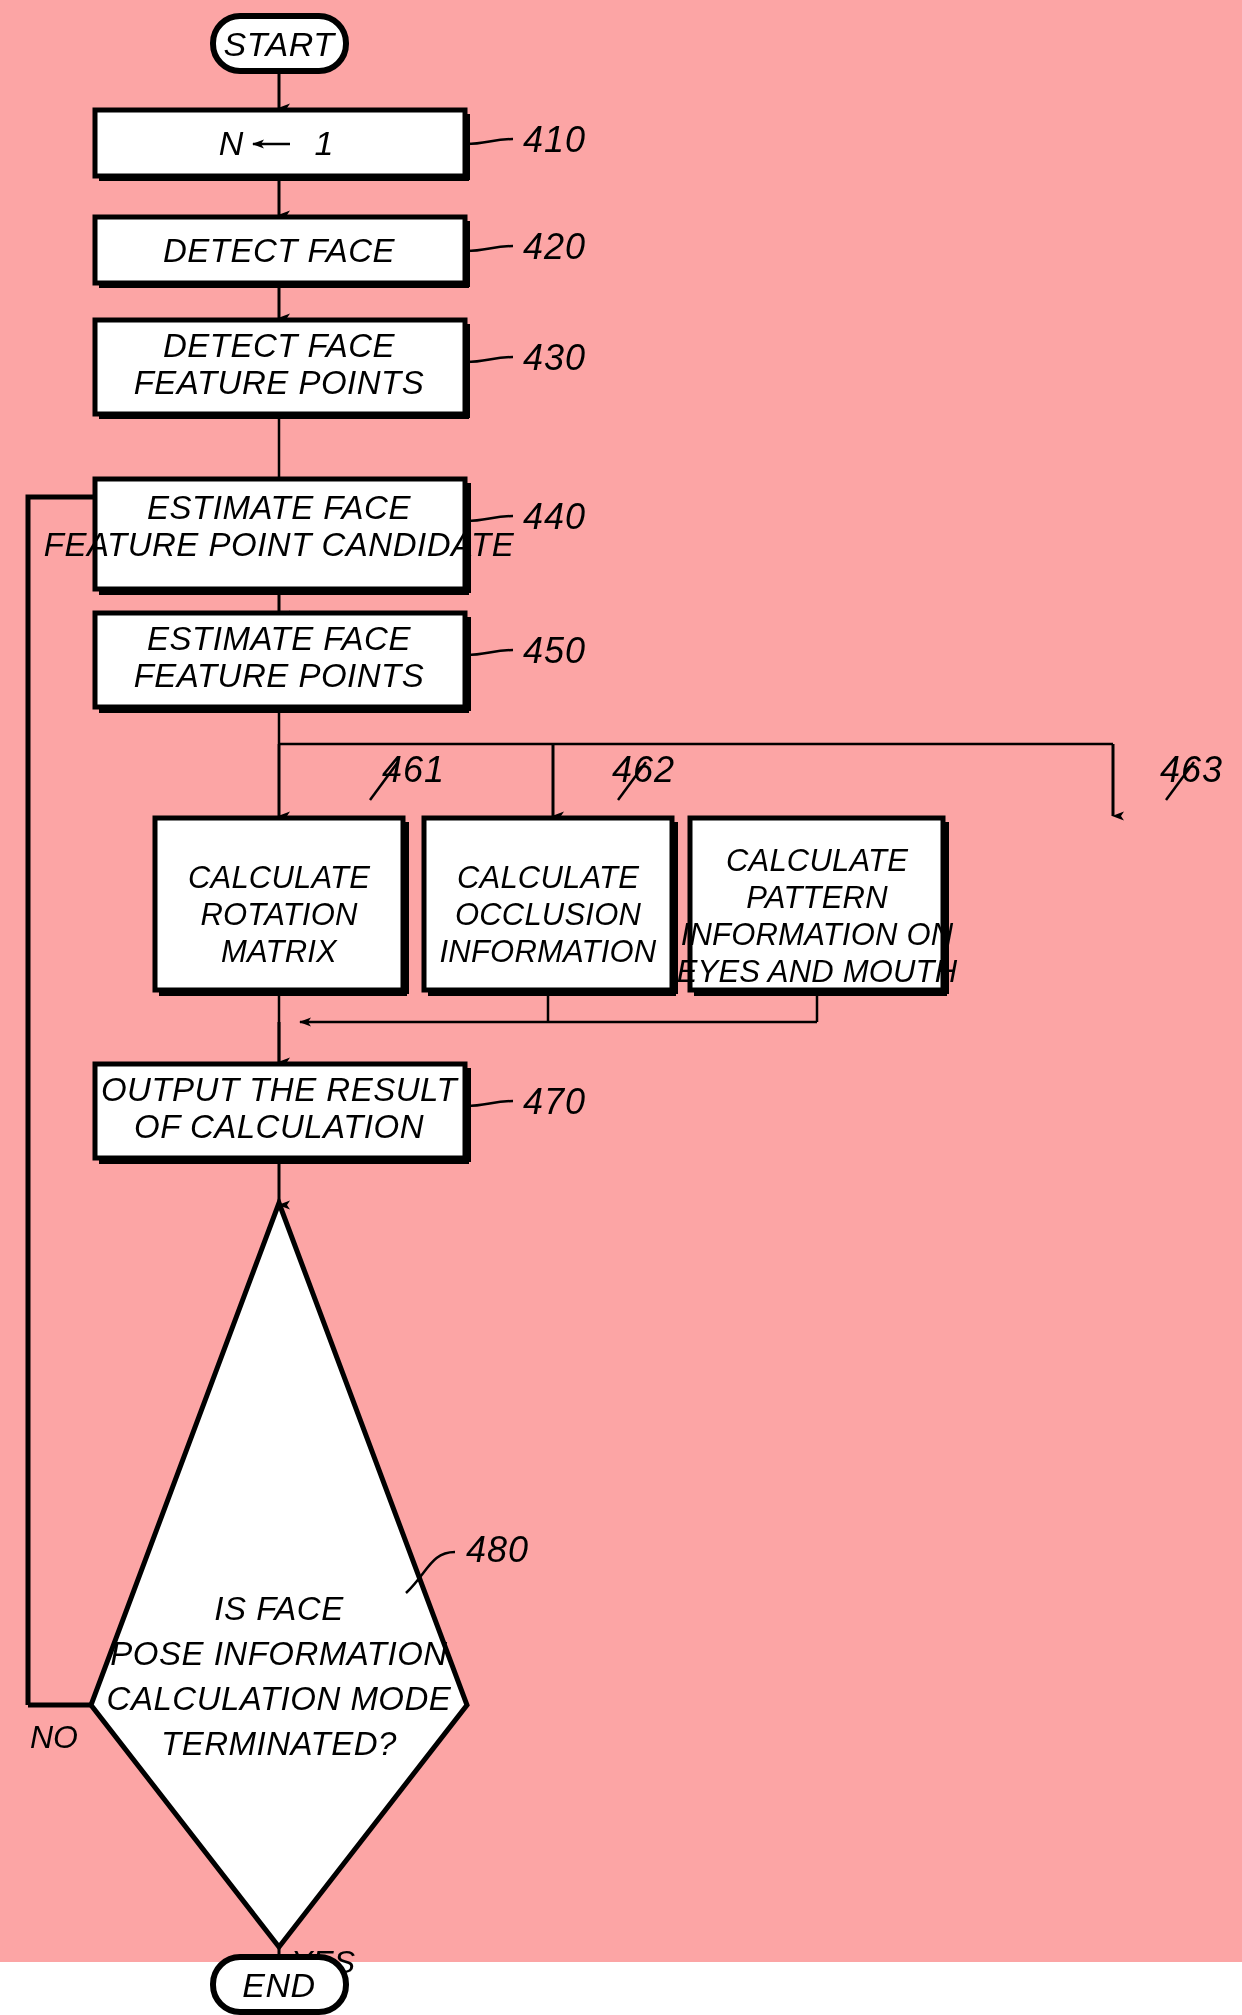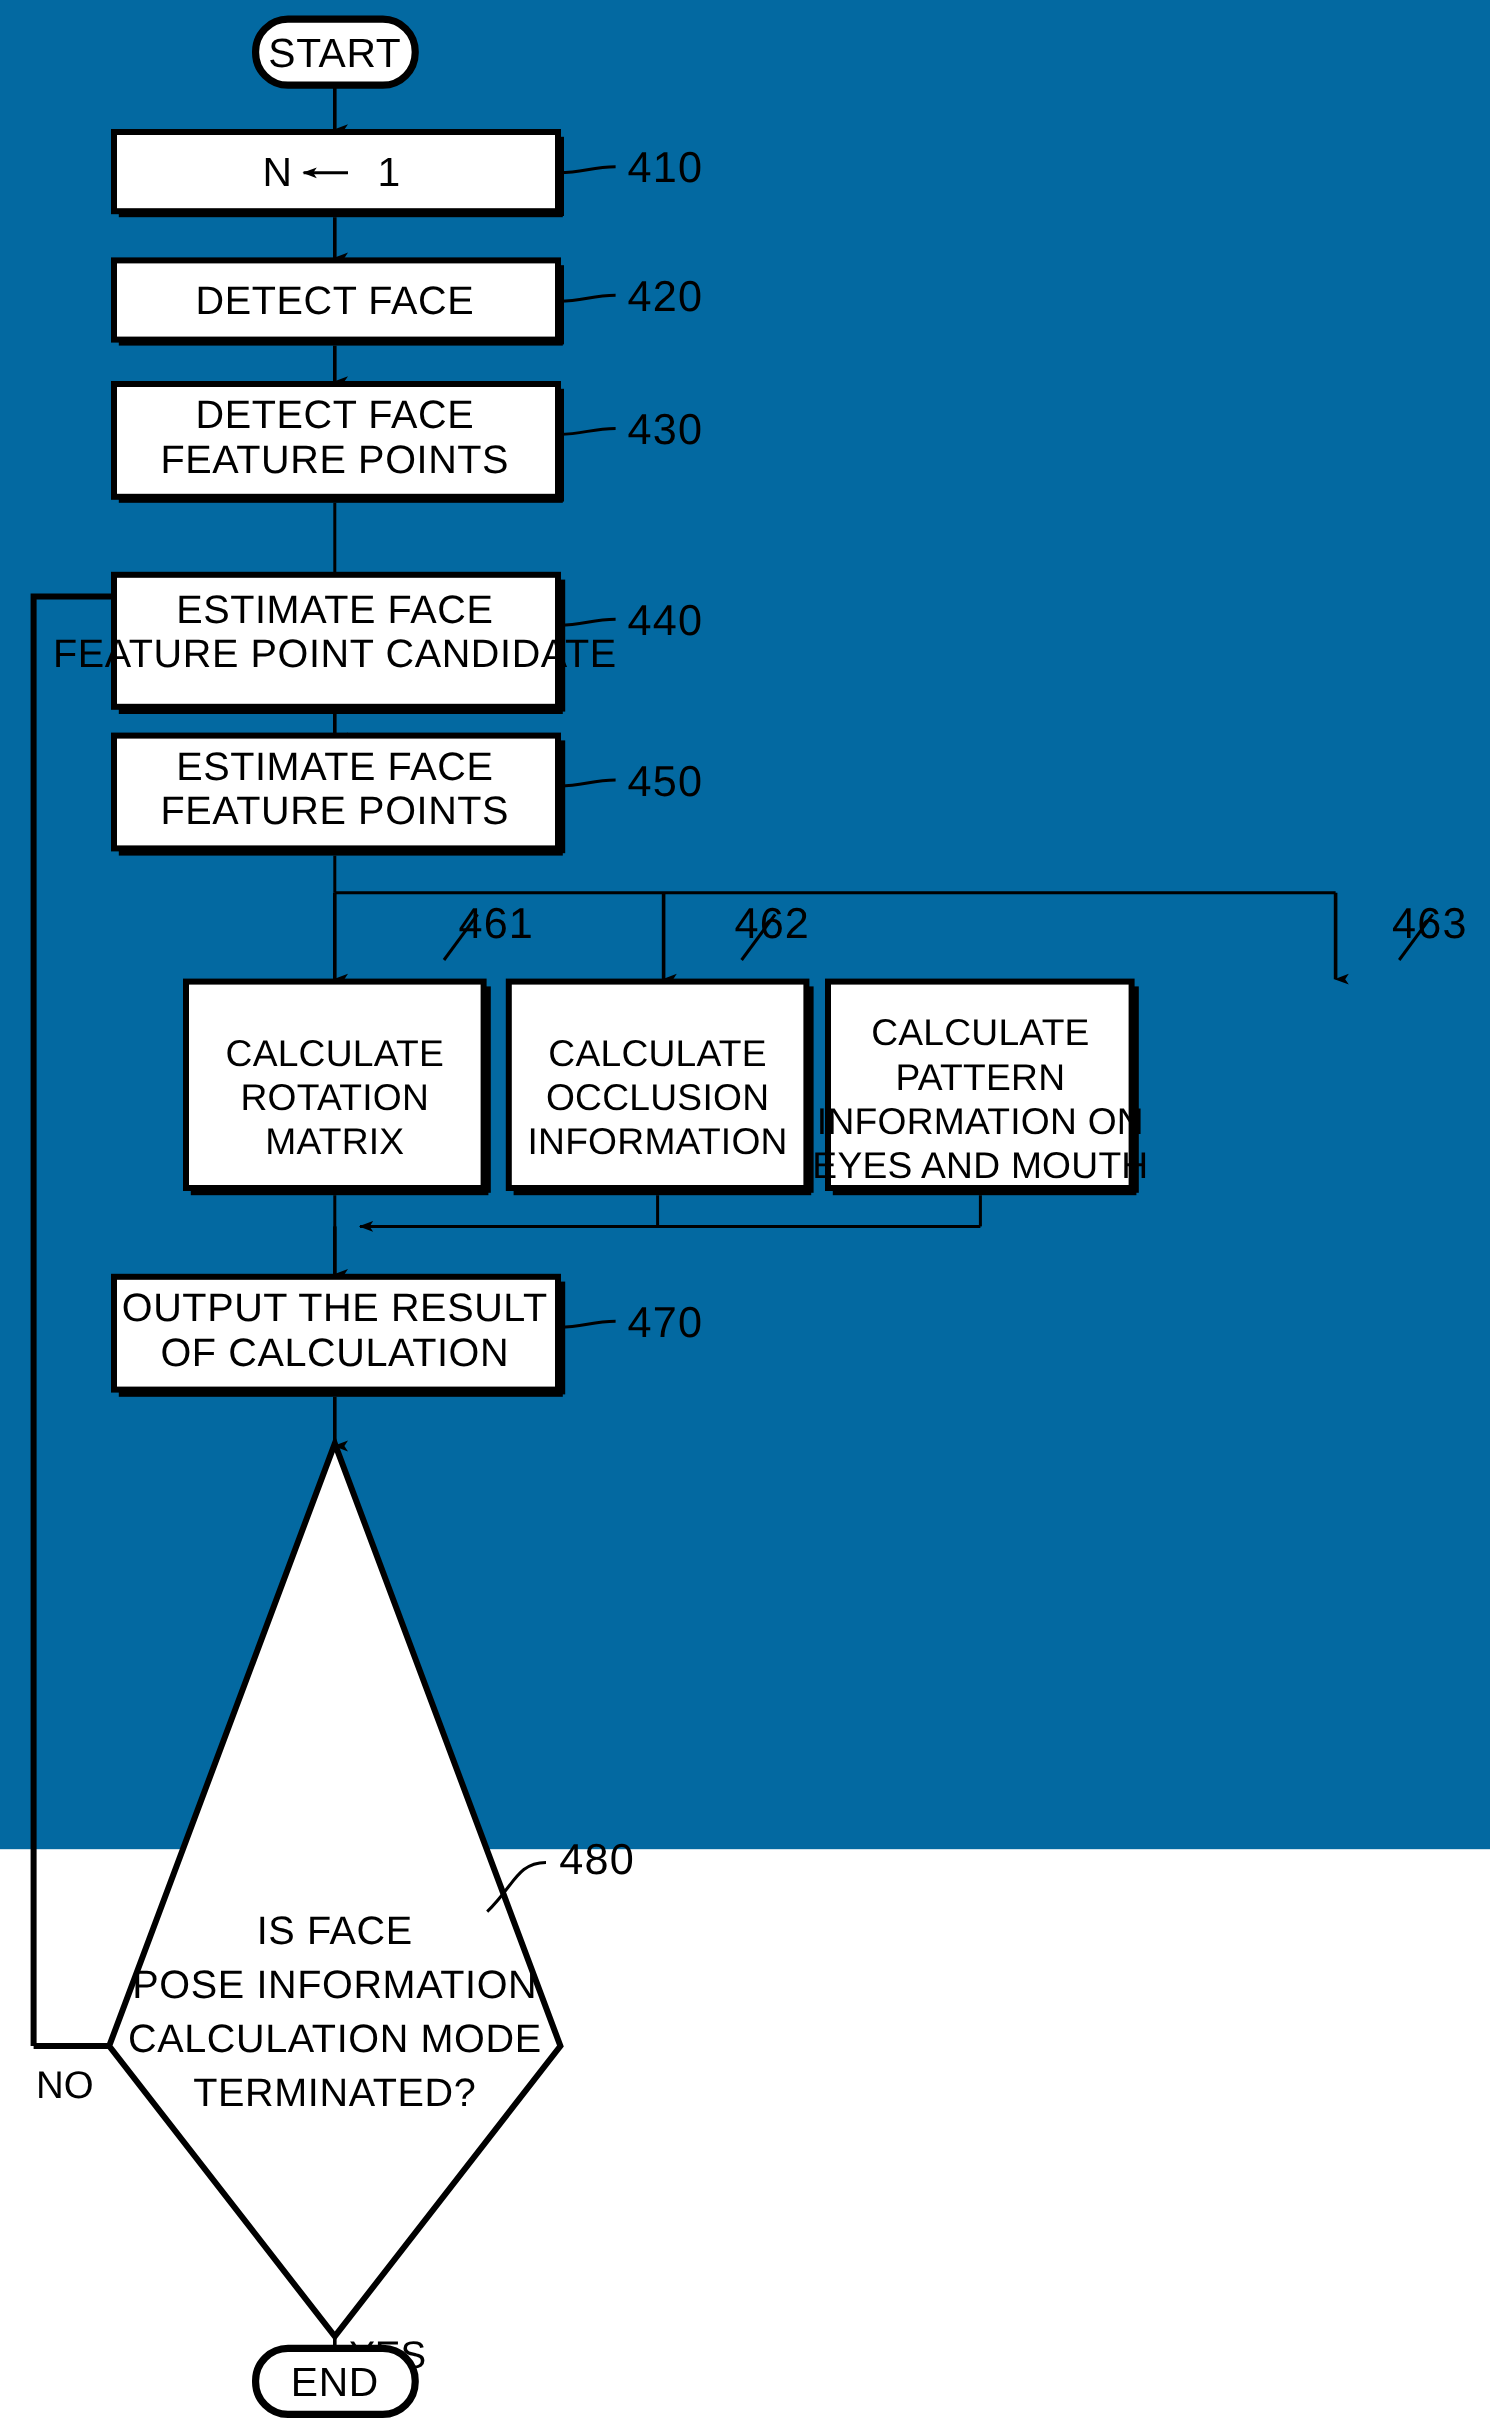--- a/index.html
+++ b/index.html
@@ -9,22 +9,23 @@
   }
   body {
     width: 1242px;
     height: 2015px;
     font-family: "Liberation Sans", sans-serif;
     overflow: hidden;
   }
   #flowchart-root {
     position: relative;
     width: 1242px;
-    height: 1541px;
-    background: #0369a1;
+    height: 1962px;
+    background: #fca5a5;
+    font-style: italic;
   }
   svg.diagram {
     display: block;
     width: 1242px;
     height: 2015px;
   }
   .shape-fill { fill: #ffffff; }
   .conn {
     stroke: #000000;
     stroke-width: 3;

